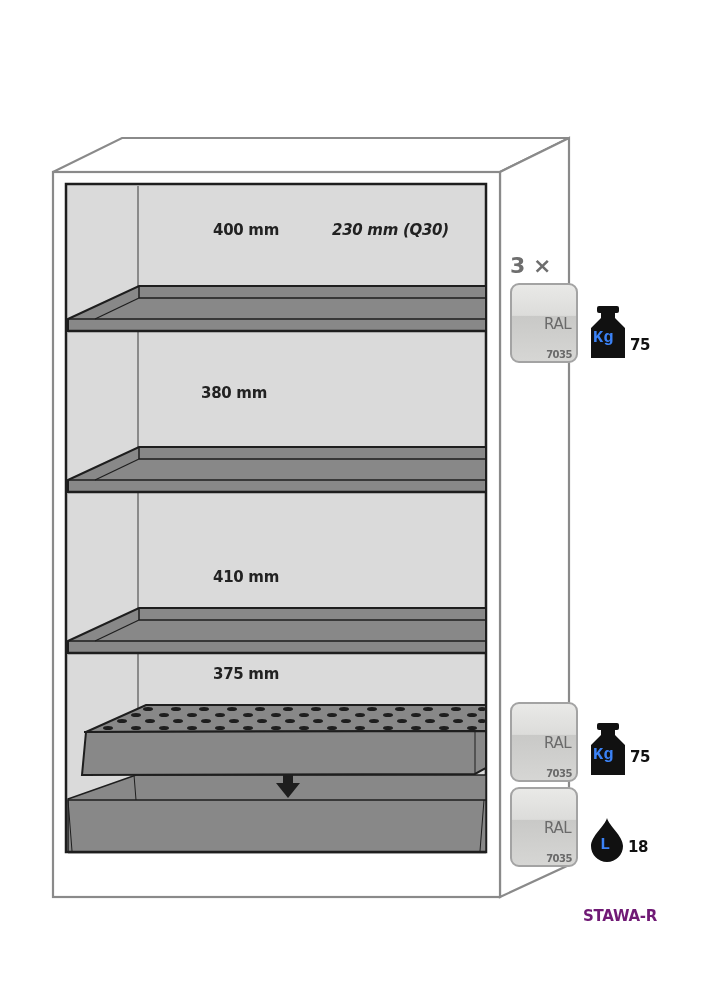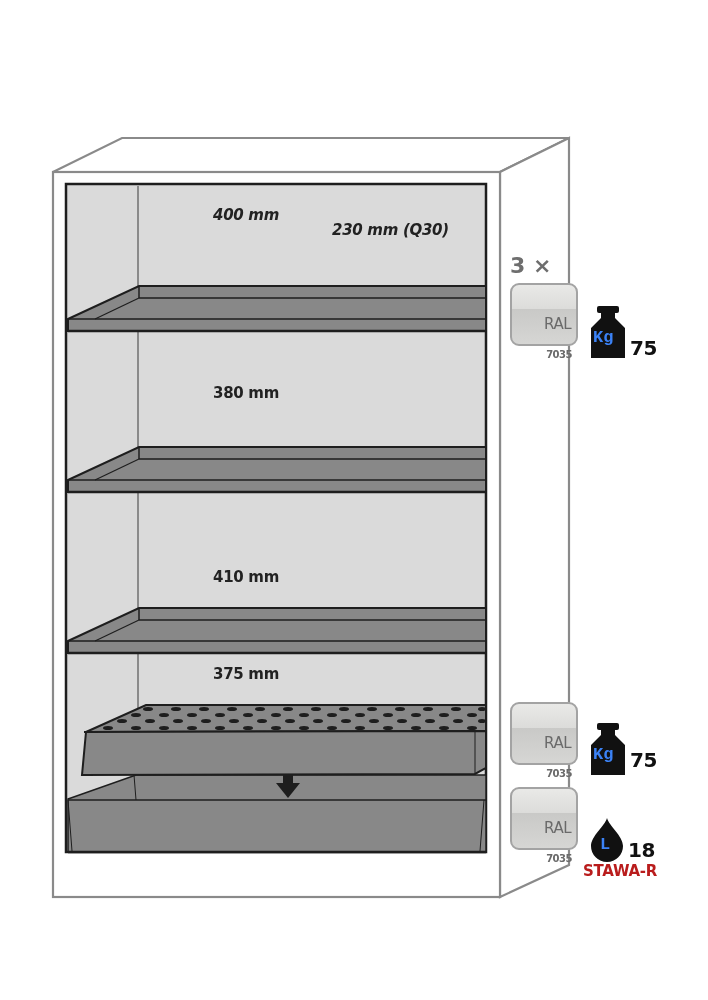--- a/index.html
+++ b/index.html
@@ -2,33 +2,33 @@
 <html><head>
 <meta charset="utf-8">
 <style>
   html, body { margin: 0; padding: 0; background: #ffffff; }
   body { width: 708px; height: 1000px; position: relative; overflow: hidden;
          font-family: "DejaVu Sans Condensed", "DejaVu Sans", "Liberation Sans", sans-serif; }
   svg { position: absolute; left: 0; top: 0; }
   .lbl { position: absolute; font-weight: bold; font-size: 15px; color: #222; white-space: nowrap;
          font-family: "DejaVu Sans", "Liberation Sans", sans-serif; letter-spacing: -0.3px; }
   .lbl.italic { font-style: italic; }
-  .ral-box { position: absolute; width: 68px; height: 63px; border: 2px solid #a3a3a3; border-radius: 9px;
+  .ral-box { position: absolute; width: 68px; height: 80px; border: 2px solid #a3a3a3; border-radius: 9px;
              background: linear-gradient(180deg, #e9e9e7 0%, #dcdcda 40%, #c9c9c7 41%, #d6d6d4 100%);
              box-sizing: border-box; text-decoration: underline; }
   .ral-top { position: absolute; right: 5px; top: 30px; font-size: 15px; color: #6a6a6a;
              font-family: "DejaVu Sans", "Liberation Sans", sans-serif; letter-spacing: -0.5px; }
   .ral-code { position: absolute; right: 4px; top: 47px; font-size: 10px; font-weight: bold; color: #6a6a6a;
               font-family: "DejaVu Sans", "Liberation Sans", sans-serif; letter-spacing: -0.5px; margin-top: 17px; }
-  .badge-val { position: absolute; font-weight: bold; font-size: 20px; color: #111;
+  .badge-val { position: absolute; font-weight: bold; font-size: 15px; color: #111;
                font-family: "DejaVu Sans", "Liberation Sans", sans-serif; letter-spacing: -0.5px; }
   .mult { position: absolute; font-weight: bold; font-size: 22px; color: #6e6e6e;
           font-family: "DejaVu Sans", "Liberation Sans", sans-serif; }
-  .stawa { position: absolute; font-weight: bold; font-size: 15px; color: #b91c1c;
-           font-family: "DejaVu Sans", "Liberation Sans", sans-serif; letter-spacing: -0.3px; }
+  .stawa { position: absolute; font-weight: bold; font-size: 15px; color: #701a75;
+           font-family: "DejaVu Sans", "Liberation Sans", sans-serif; letter-spacing: -0.3px; margin-top: 45px; }
   .icon-text { position: absolute; color: #3b82f6; font-weight: bold;
                font-family: Liberation Mono, monospace; }
 </style>
 </head>
 <body>
 
 <svg width="708" height="1000" viewBox="0 0 708 1000" xmlns="http://www.w3.org/2000/svg">
 
   <g fill="none" stroke="#8a8a8a" stroke-width="2.2">
 
@@ -150,23 +150,23 @@
   <g fill="#1e1e1e">
     <rect x="283" y="775" width="10" height="9"></rect>
     <polygon points="276,783 300,783 288,798"></polygon>
   </g>
 
   <g stroke="#8a8a8a" stroke-width="2">
     <line x1="569" y1="355" x2="569" y2="702"></line>
   </g>
 </svg>
 
-<div class="lbl" style="left:213px; top:206px;font-style:italic;">400 mm</div>
+<div class="lbl" style="left:213px; top:221px;">400 mm</div>
 <div class="lbl italic" style="left:332px; top:221px;">230 mm (Q30)</div>
-<div class="lbl" style="left:213px; top:384px;">380 mm</div>
+<div class="lbl" style="left:201px; top:384px;">380 mm</div>
 <div class="lbl" style="left:213px; top:544px;margin-top:24px;">410 mm</div>
 <div class="lbl" style="left:213px; top:665px;">375 mm</div>
 
 <div class="mult" style="left:510px; top:253px;">3 ×</div>
 <div class="ral-box" style="left:510px; top:283px;">
   <span class="ral-top">RAL</span>
   <span class="ral-code">7035</span>
 </div>
 <svg style="left:589px; top:306px;" width="38" height="52" viewBox="0 0 38 52">
   <rect x="8" y="0" width="22" height="7" rx="2" fill="#111"></rect>

